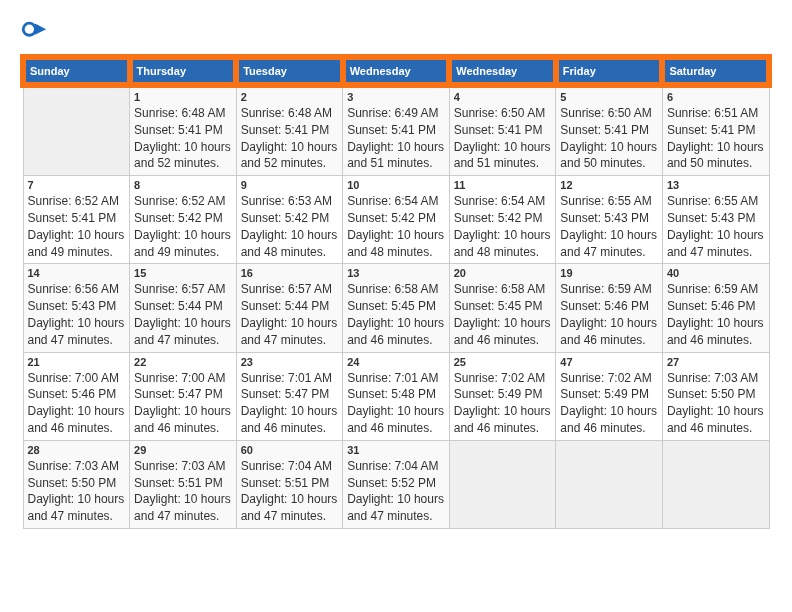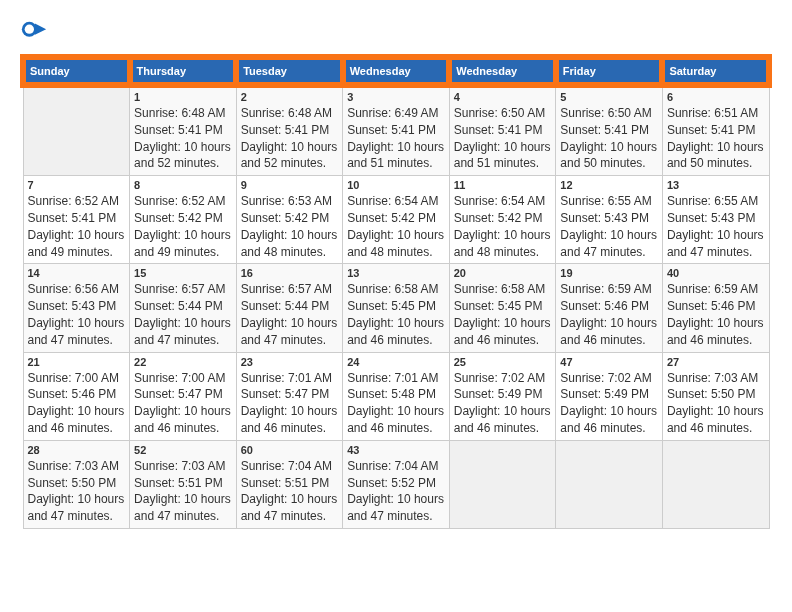--- a/index.html
+++ b/index.html
@@ -253,29 +253,29 @@
             <span class="day-num">27</span>
             <div class="day-info">Sunrise: 7:03 AM<br>Sunset: 5:50 PM<br>Daylight: 10 hours and 46 minutes.</div>
           </td>
         </tr>
         <tr>
           <td>
             <span class="day-num">28</span>
             <div class="day-info">Sunrise: 7:03 AM<br>Sunset: 5:50 PM<br>Daylight: 10 hours and 47 minutes.</div>
           </td>
           <td>
-            <span class="day-num">52</span>
+            <span class="day-num">29</span>
             <div class="day-info">Sunrise: 7:03 AM<br>Sunset: 5:51 PM<br>Daylight: 10 hours and 47 minutes.</div>
           </td>
           <td>
             <span class="day-num">60</span>
             <div class="day-info">Sunrise: 7:04 AM<br>Sunset: 5:51 PM<br>Daylight: 10 hours and 47 minutes.</div>
           </td>
           <td>
-            <span class="day-num">43</span>
+            <span class="day-num">31</span>
             <div class="day-info">Sunrise: 7:04 AM<br>Sunset: 5:52 PM<br>Daylight: 10 hours and 47 minutes.</div>
           </td>
           <td class="empty"></td>
           <td class="empty"></td>
           <td class="empty"></td>
         </tr>
       </tbody>
   </table>
 </div>
 

